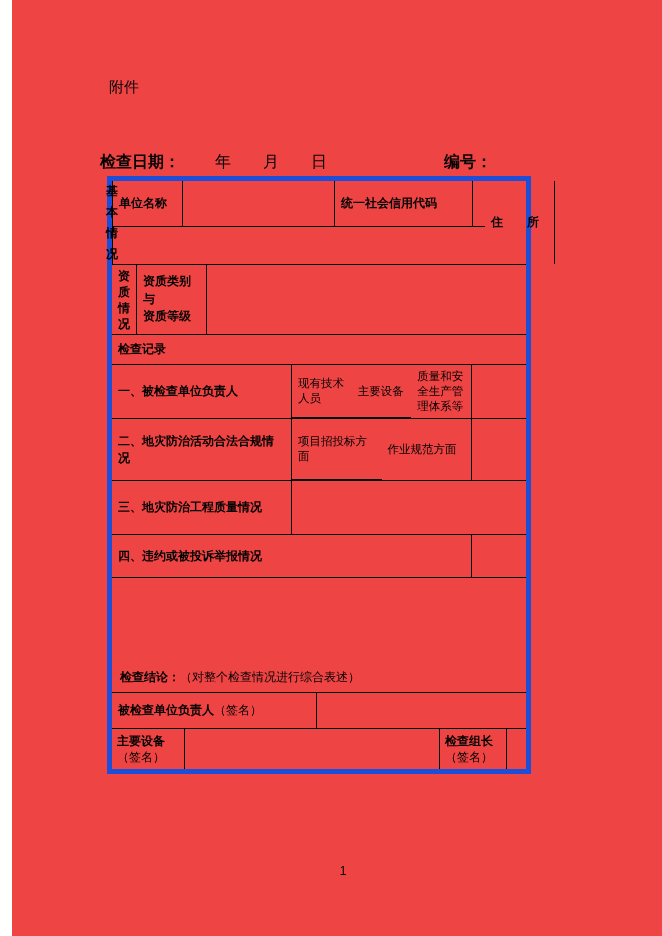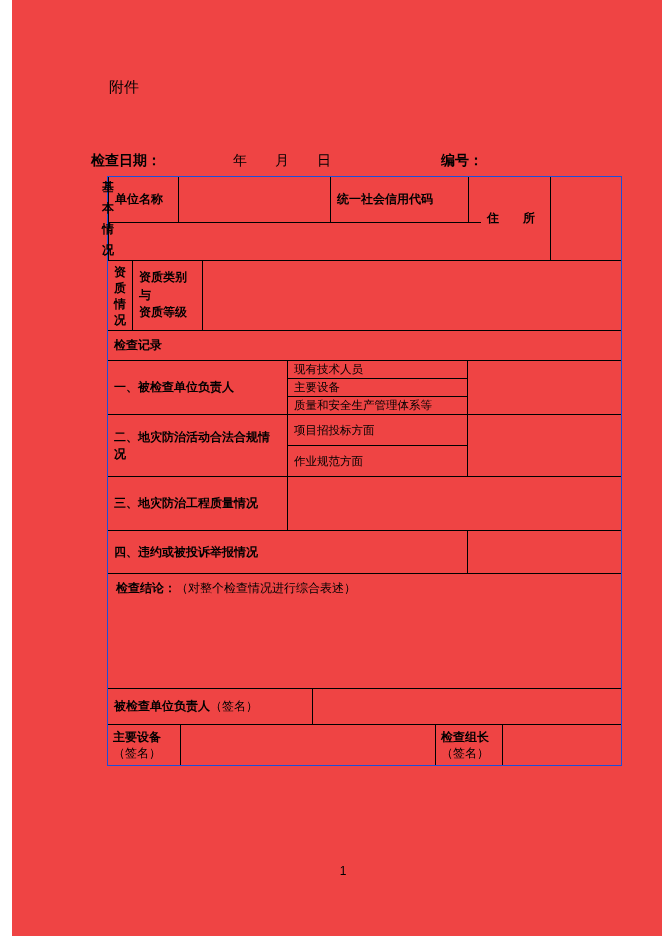--- a/index.html
+++ b/index.html
@@ -15,30 +15,30 @@
   }
   .attachment {
     position:absolute; left:97px; top:78px;
     font-size:15px; font-weight:normal;
   }
   .title {
     position:absolute; left:0; top:113px; width:100%;
     text-align:center; font-size:24px; font-weight:bold; letter-spacing:1px;
   }
   .meta-row {
-    position:absolute; left:79px; top:152px; width:472px;
-    display:flex; align-items:baseline; font-size:14px;gap:37px;
+    position:absolute; left:88px; top:152px; width:472px;
+    display:flex; align-items:baseline; font-size:16px;
   }
   .meta-row .bold { font-weight:bold; }
   .date-blanks { margin-left:35px; font-weight:normal; }
   .number-label { margin-left:auto; margin-right:80px; font-weight:bold; }
 
   .form-table {
-    position:absolute; left:95px; top:176px; width:515px;
-    border:1px solid #1d4ed8;
+    position:absolute; left:95px; top:176px; width:424px;
+    border:5px solid #1d4ed8;
     font-size:12px;
   }
   .band { display:flex; border-bottom:1px solid #000; }
   .band:last-child { border-bottom:none; }
   .cell {
     display:flex; align-items:center;
     padding:2px 6px; font-size:12px; min-width:0;
   }
   .br { border-right:1px solid #000; }
   .label { font-weight:bold; }
@@ -51,28 +51,28 @@
   }
   .vtext.sm { line-height:16px;font-family:Liberation Serif, serif; }
 
   .stack { display:flex; flex-direction:row; flex:1; }
   .subrow { display:flex; }
   .subrow.bb { border-bottom:1px solid #000; }
 
   .preline { white-space:pre-line; line-height:1.45; }
 
   .section-title { width:180px; font-weight:bold; }
-  .items-col { width:180px; display:flex; flex-direction:column; border-right:1px solid #000; }
+  .items-col { width:180px; display:flex; flex-direction:row; border-right:1px solid #000; }
   .item-row {
     flex:1; display:flex; align-items:center;
     padding:1px 6px; font-size:11.5px; border-bottom:1px solid #000;
   }
   .item-row:last-child { border-bottom:none; }
 
-  .conclusion-cell { align-items:flex-start; padding:6px 8px; }
+  .conclusion-cell { align-items:flex-end; padding:6px 8px; }
   .hint { font-weight:normal; }
 
   .two-line { flex-direction:column; align-items:flex-start; justify-content:center; line-height:1.35; padding:2px 5px; }
   .two-line .l1 { font-weight:bold; }
   .two-line .l2 { font-weight:normal; }
 
   .page-number {
     position:absolute; left:0; top:864px; width:100%;
     text-align:center; font-size:12px;
   }

